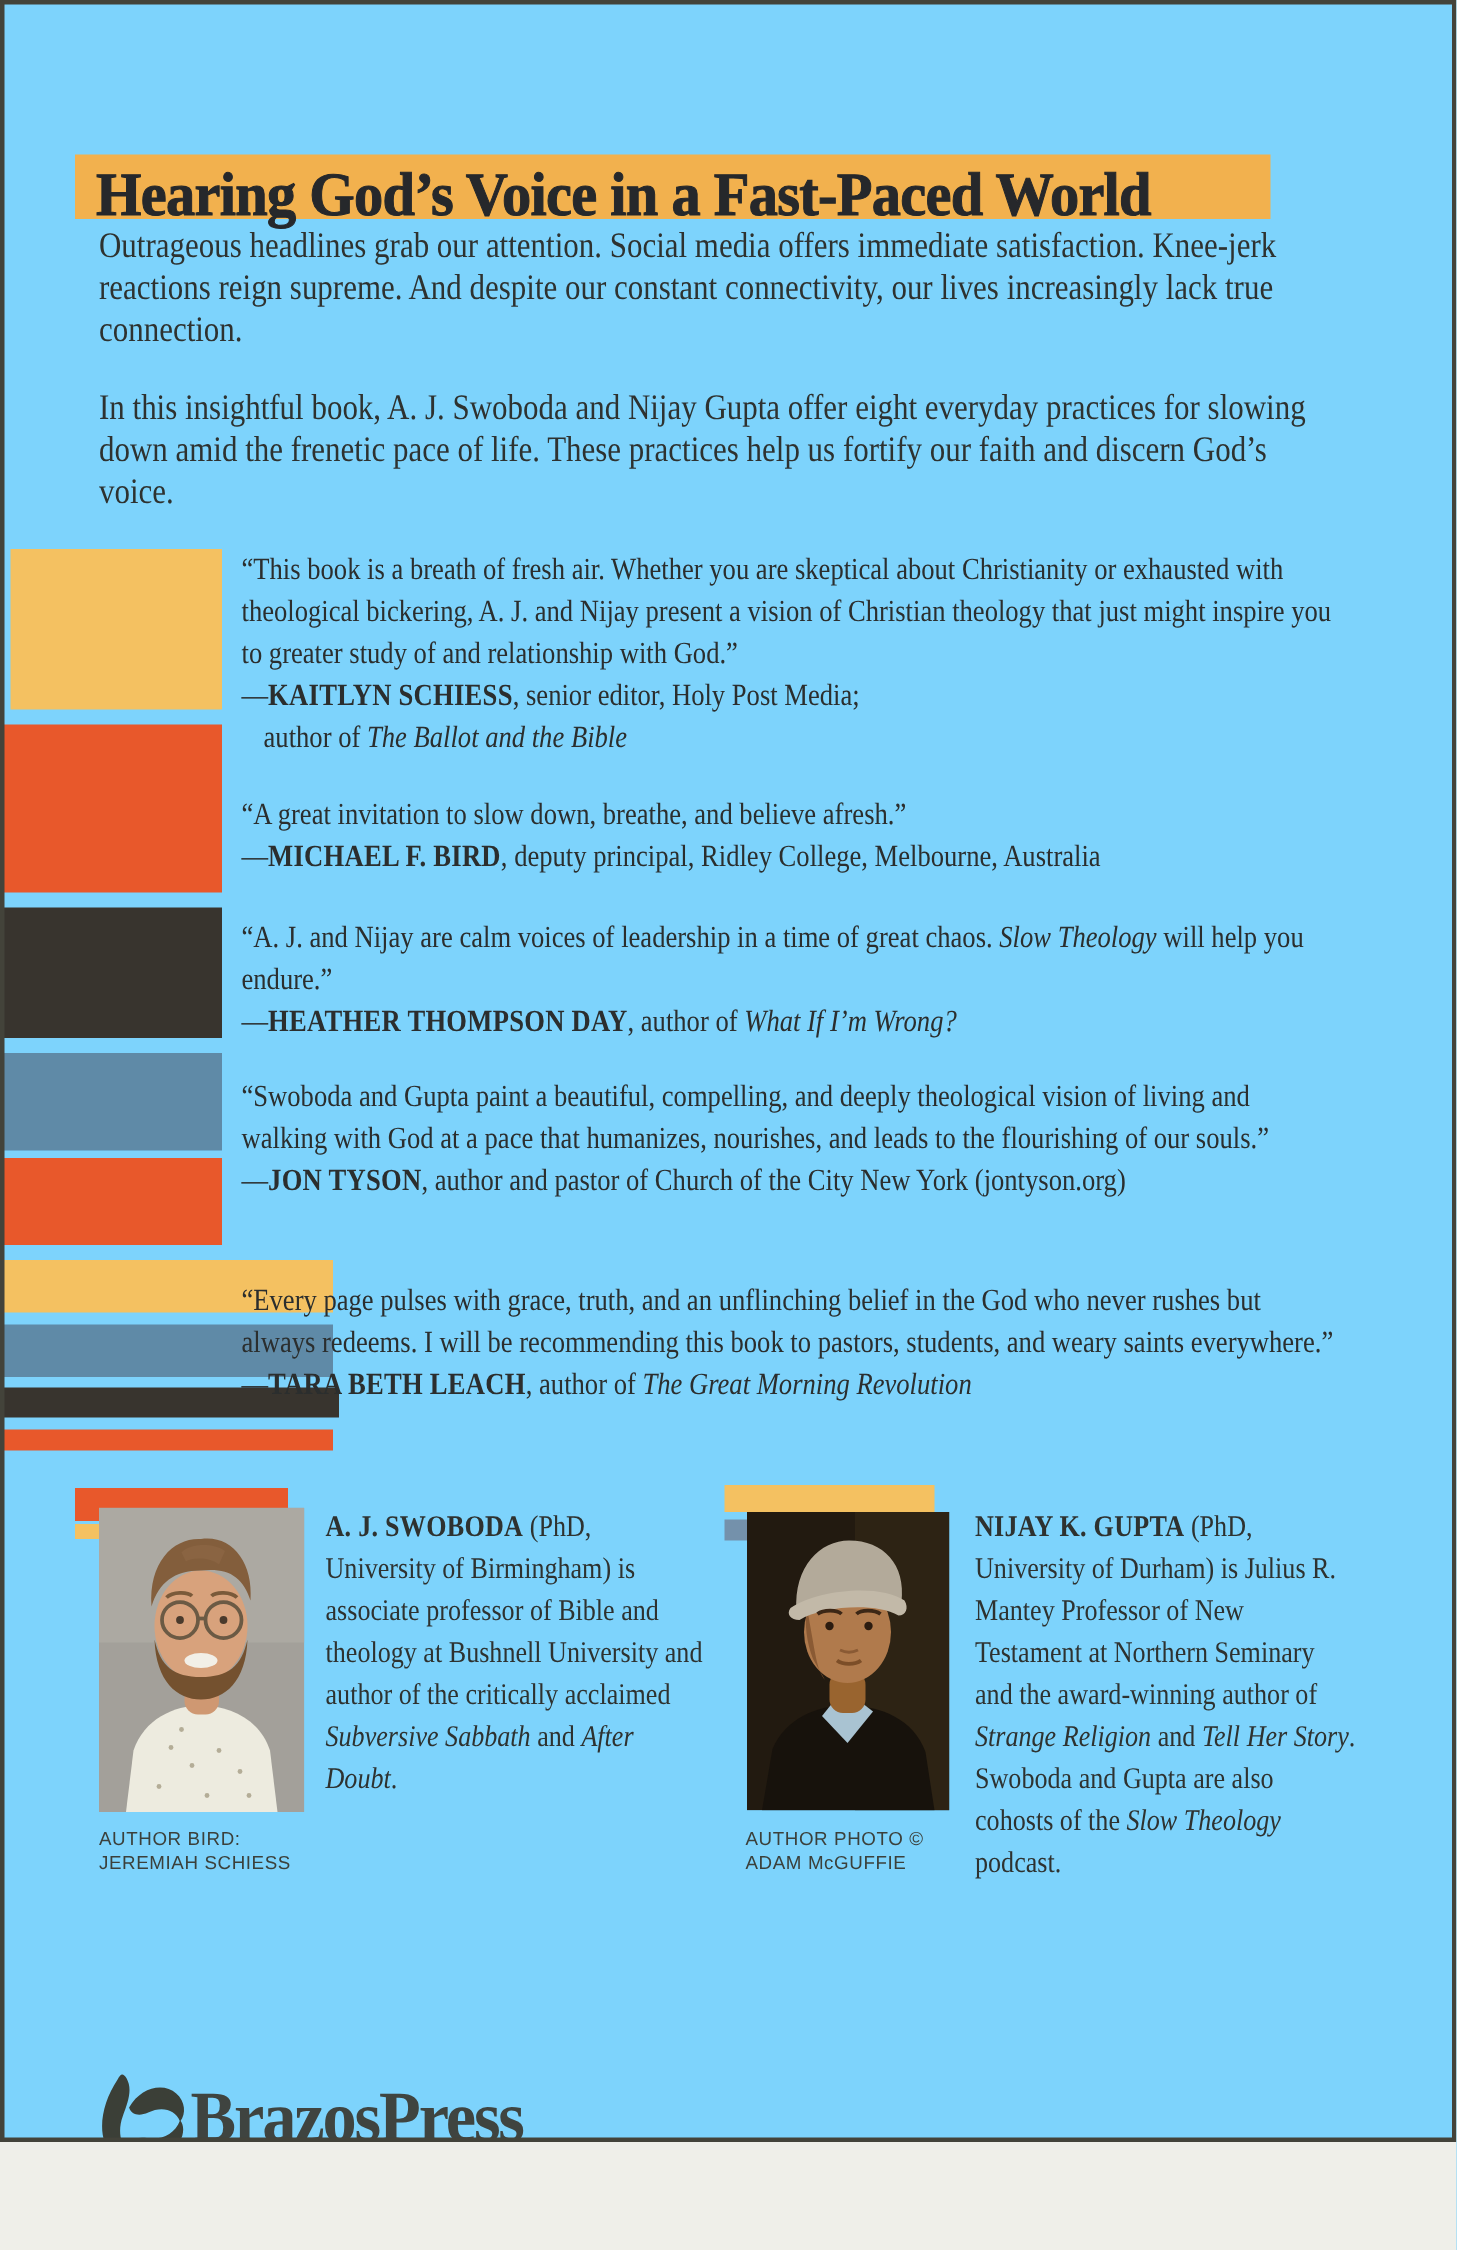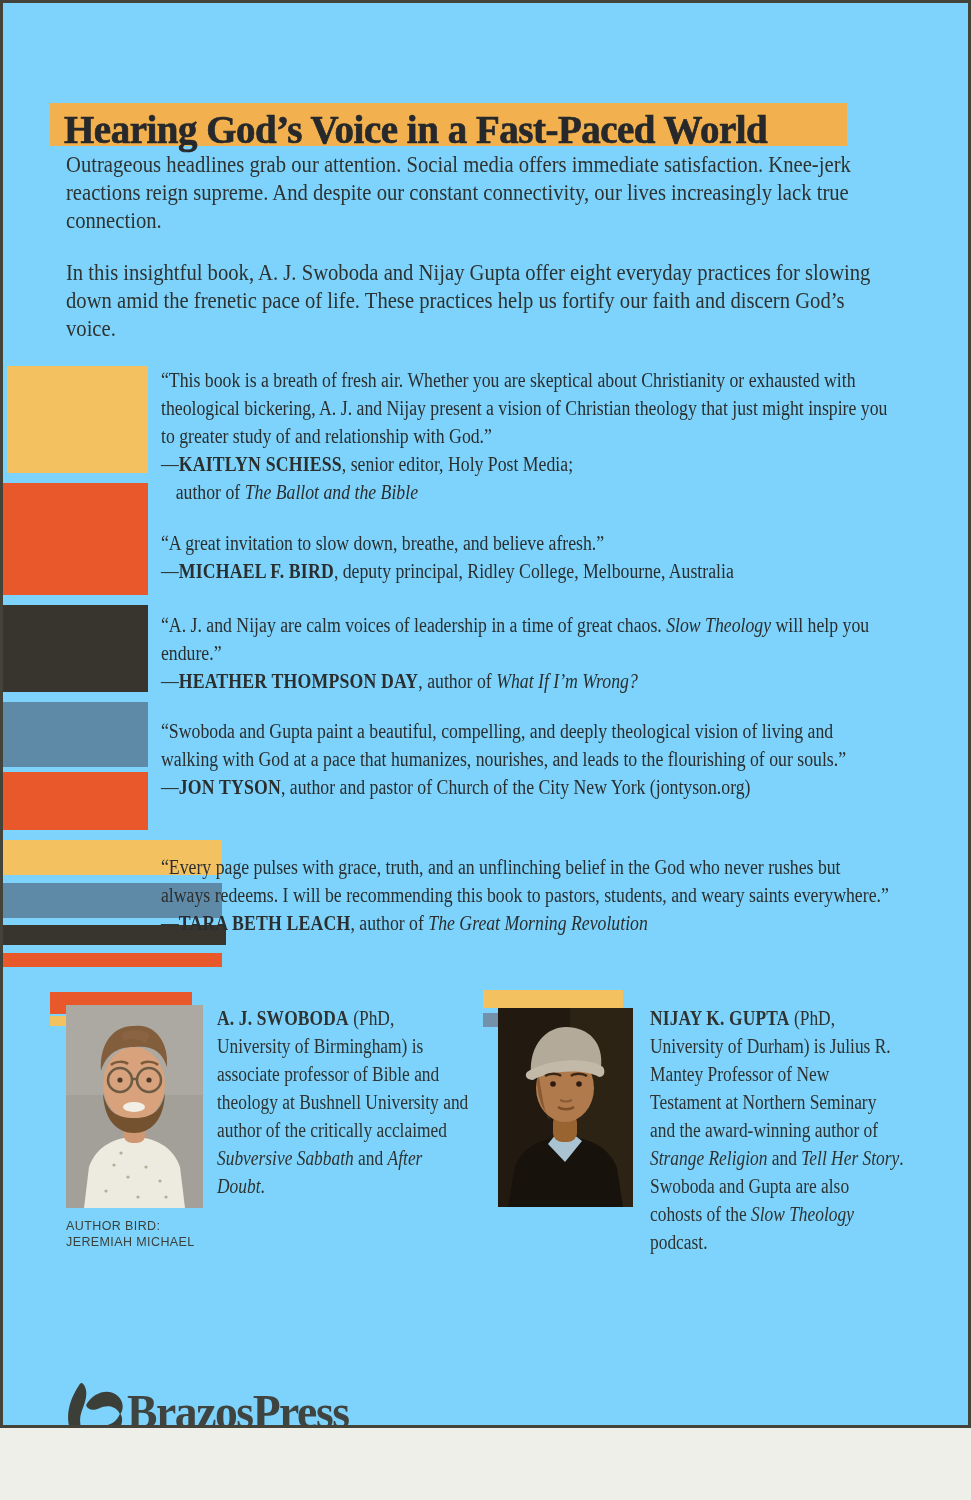--- a/index.html
+++ b/index.html
@@ -167,21 +167,21 @@
       <circle cx="83" cy="75" r="12" fill="none" stroke="#6b5a44" stroke-width="2.5"></circle>
       <line x1="66" y1="74" x2="71" y2="74" stroke="#6b5a44" stroke-width="2.5"></line>
       <circle cx="54" cy="75" r="2.6" fill="#4a3a2c"></circle>
       <circle cx="83" cy="75" r="2.6" fill="#4a3a2c"></circle>
       <path d="M45 60 C49 56 59 56 62 59" stroke="#7a5a3a" stroke-width="2.5" fill="none"></path>
       <path d="M75 59 C78 56 88 56 92 60" stroke="#7a5a3a" stroke-width="2.5" fill="none"></path>
     </svg>
   </div>
   <div class="photo-caption cap-left">
     <div>AUTHOR BIRD:</div>
-    <div>JEREMIAH MICHAEL</div>
+    <div>JEREMIAH SCHIESS</div>
   </div>
   <div class="bio bio-left"><span class="b">A. J. SWOBODA</span><span> (PhD, University of Birmingham) is associate professor of Bible and theology at Bushnell University and author of the critically acclaimed </span><span class="i">Subversive Sabbath</span><span> and </span><span class="i">After Doubt</span><span>.</span></div>
 
   <div class="decor decor-yellow-right" style="background: rgb(244, 193, 97);"></div>
   <div class="decor decor-blue-right" style="background: rgb(116, 145, 171);"></div>
   <div class="photo photo-right">
     <svg viewBox="0 0 135 199">
       <rect width="135" height="199" fill="#221a10"></rect>
       <rect x="72" width="63" height="199" fill="#2d2314"></rect>
       <path d="M10 199 L17 158 C26 137 47 129 67 129 C89 129 111 138 119 160 L125 199 Z" fill="#17120c"></path>
@@ -192,20 +192,24 @@
       <path d="M33 66 C31 36 49 19 68 19 C91 19 106 35 103 60 C88 50 48 53 33 66 Z" fill="#b3aa9a"></path>
       <path d="M29 64 C48 51 90 48 105 59 C108 64 106 69 101 69 C85 60 50 63 35 72 C29 72 26 68 29 64 Z" fill="#c2b9a8"></path>
       <circle cx="55" cy="76" r="2.8" fill="#2c1c10"></circle>
       <circle cx="81" cy="76" r="2.8" fill="#2c1c10"></circle>
       <path d="M47 68 C51 65 60 65 63 68" stroke="#3c2716" stroke-width="2.5" fill="none"></path>
       <path d="M73 68 C76 65 85 65 89 68" stroke="#3c2716" stroke-width="2.5" fill="none"></path>
       <path d="M60 99 C64 102 72 102 76 99" stroke="#7c4e28" stroke-width="2.5" fill="none"></path>
       <path d="M62 92 C66 94 70 94 74 92" stroke="#8a5a34" stroke-width="2" fill="none"></path>
     </svg>
   </div>
+  <div class="photo-caption cap-right">
+    <div>AUTHOR PHOTO ©</div>
+    <div>ADAM McGUFFIE</div>
+  </div>
   <div class="bio bio-right"><span class="b">NIJAY K. GUPTA</span><span> (PhD, University of Durham) is Julius R. Mantey Professor of New Testament at Northern Seminary and the award-winning author of </span><span class="i">Strange Religion</span><span> and </span><span class="i">Tell Her Story</span><span>. Swoboda and Gupta are also cohosts of the </span><span class="i">Slow Theology</span><span> podcast.</span></div>
 
   <div class="logo-icon">
     <svg viewBox="0 0 80 100">
       <g fill="#3b3f37">
         <path d="M24 8 C12 26 8 48 16 62 C20 69 28 72 33 67 C26 59 24 48 28 37 C32 26 36 16 31 7 C28 2 26 4 24 8 Z"></path>
         <path d="M33 30 C42 14 60 10 70 19 C77 25 78 35 73 41 C69 31 58 29 48 34 C41 37 35 36 33 30 Z"></path>
         <path d="M30 62 C40 72 56 73 67 64 C75 57 78 46 73 40 C69 51 58 56 47 54 C39 53 33 55 30 62 Z"></path>
         <path d="M32 66 C38 76 38 86 32 94 C40 92 46 84 46 75 C46 69 42 64 36 63 Z"></path>
       </g>

